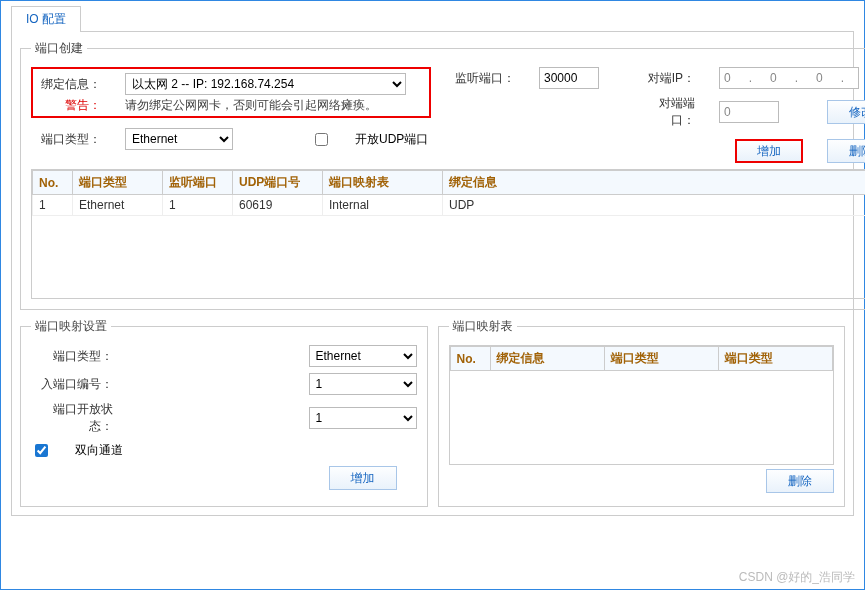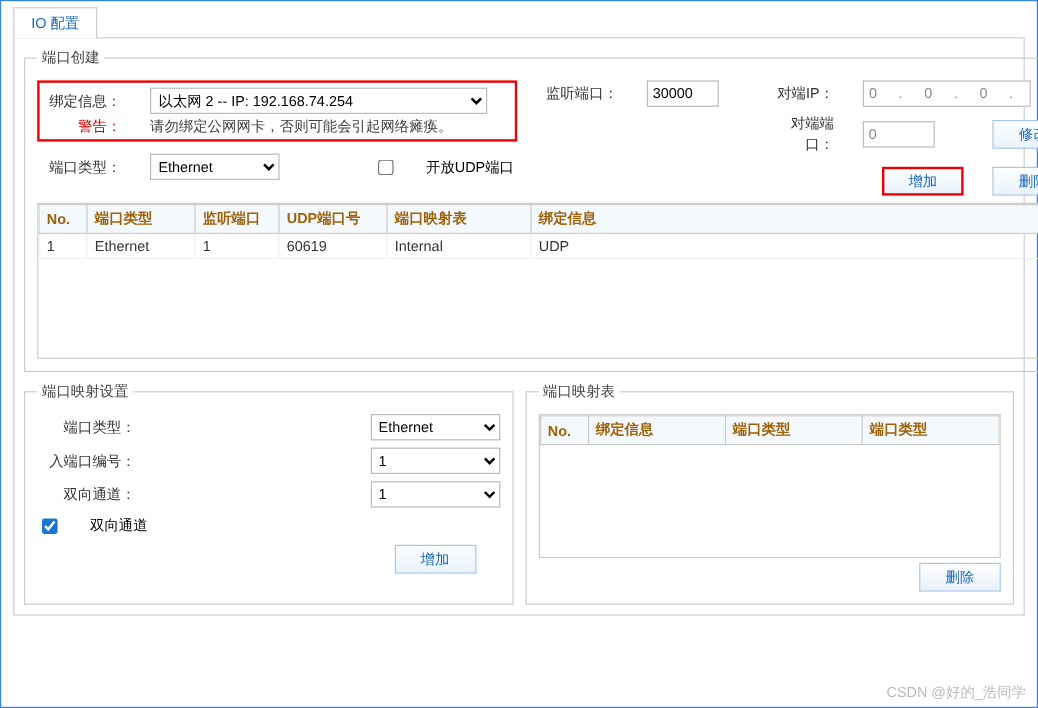--- a/index.html
+++ b/index.html
@@ -134,21 +134,21 @@
               <span class="lbl" style="width:82px">端口类型：</span>
               <span style="flex:1"></span>
               <select class="small-sel"><option>Ethernet</option></select>
             </div>
             <div class="row">
               <span class="lbl" style="width:82px">入端口编号：</span>
               <span style="flex:1"></span>
               <select class="small-sel"><option>1</option></select>
             </div>
             <div class="row">
-              <span class="lbl" style="width:82px">双向通道：</span>
+              <span class="lbl" style="width:82px">端口开放状态：</span>
               <span style="flex:1"></span>
               <select class="small-sel"><option>1</option></select>
             </div>
             <div class="row" style="">
               <input type="checkbox" class="cb" checked="" style="">
               <span>双向通道</span>
               <span style="width:48px"></span>
             </div>
             <div class="row" style="justify-content:flex-end">
               <span class="btn" style="margin-right:20px">增加</span>

